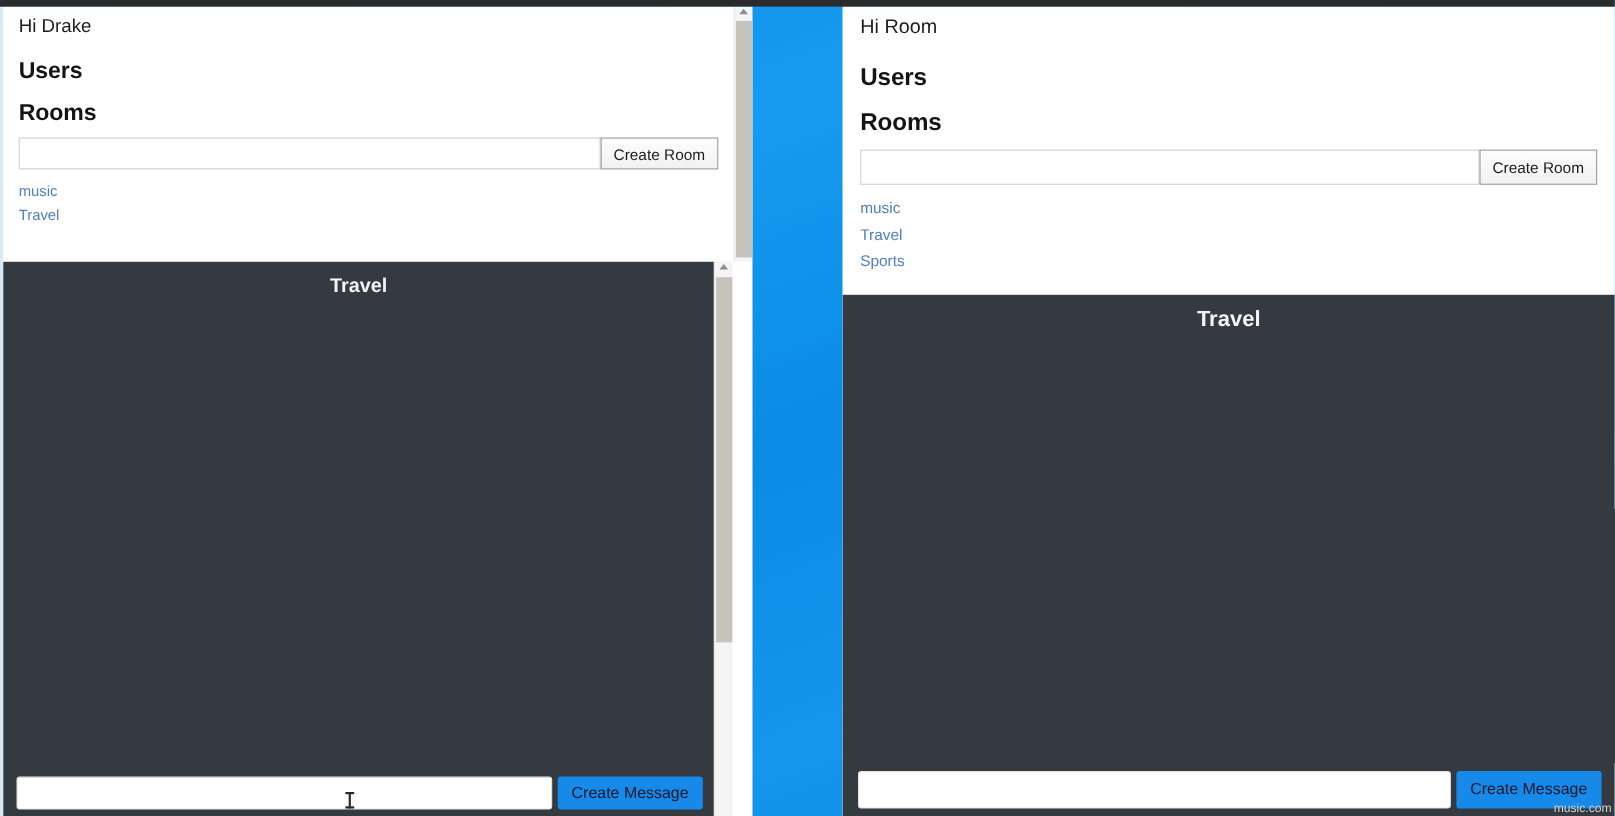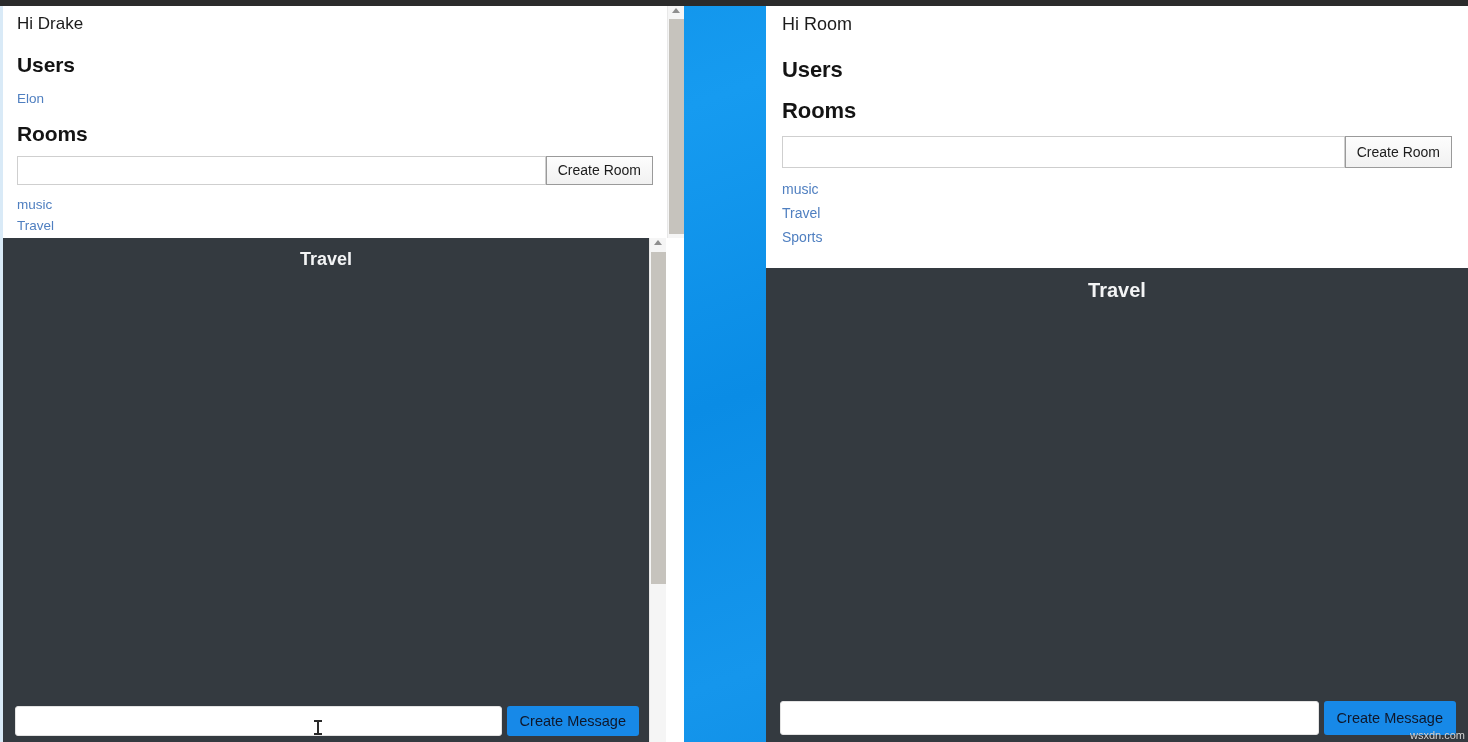--- a/index.html
+++ b/index.html
@@ -193,21 +193,20 @@
 <div class="top-strip-blue"></div>
 
 <div class="window" id="win-left" style="left:0; top:6px; width:684px; height:736px;">
 
   <div class="edge-accent" style="height:736px;"></div>
 
   <div class="pane-top" style="left:3px; top:0; width:664px; height:232px;">
     <div class="inner">
       <div class="greeting" style="margin-top:9px;">Hi Drake</div>
       <div class="section-title" style="margin-top:22px;">Users</div>
-      <a class="user-link" href="#" style="margin-top:17px;">Elon</a>
       <div class="section-title" style="margin-top:17px;">Rooms</div>
 
       <div class="room-form" style="margin-top:12px; height:29px;">
         <input class="room-input" type="text" value="" placeholder="" style="">
         <button class="btn-create-room">Create Room</button>
       </div>
 
       <a class="room-link" href="#" style="margin-top:13px;">music</a>
       <a class="room-link" href="#" style="margin-top:8px;">Travel</a>
 
@@ -263,13 +262,13 @@
     <div class="chat-header" style="font-size:20px; padding-top:12px;">Travel</div>
     <div class="chat-body" style="top:46px; bottom:52px;"></div>
 
     <div class="msg-form" style="left:14px; right:12px; bottom:7px; height:34px;">
       <input class="msg-input" type="text" value="" placeholder="" style="">
       <button class="btn-create-message">Create Message</button>
     </div>
   </div>
 </div>
 
-<div class="watermark">wsxdn.com</div>
+<div class="watermark">music.com</div>
 
 </body></html>

